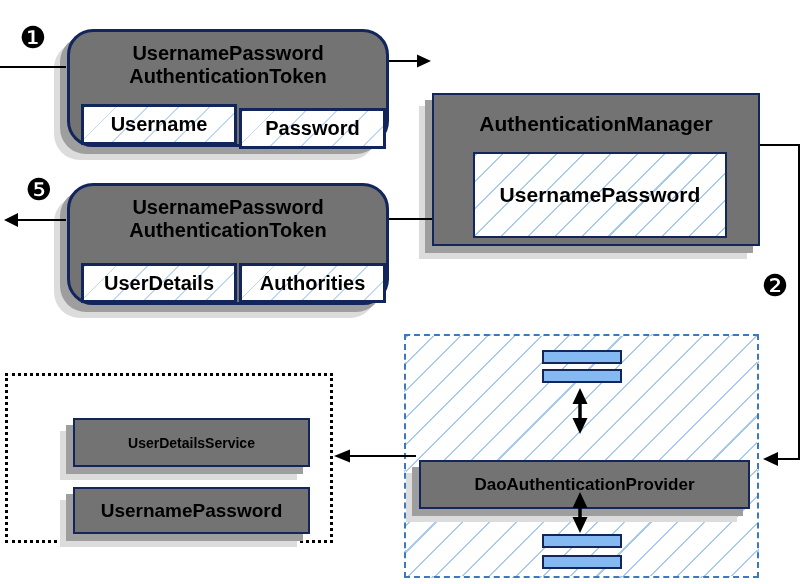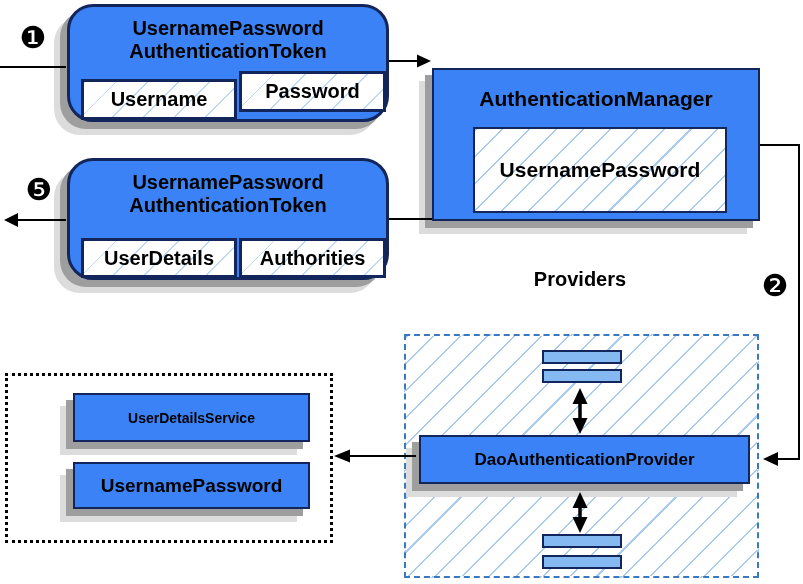--- a/index.html
+++ b/index.html
@@ -2,21 +2,21 @@
 <html><head>
 <meta charset="utf-8">
 <style>
   html,body{margin:0;padding:0;background:#fff;}
   .canvas{
     position:relative;width:803px;height:584px;background:#fff;
     font-family:"Liberation Sans",sans-serif;font-weight:bold;color:#000;
     overflow:hidden;
   }
   .abs{position:absolute;box-sizing:border-box;}
-  .blue{background:#3b82f6;border:2px solid #13265C;}
+  .blue{background:#737373;border:2px solid #13265C;margin-top:25px;}
   .shadow{box-shadow:-7px 7px 0 0 #9E9E9E,-13px 13px 0 0 #DCDCDC;}
   .hatch{
     background-color:#fff;
     background-image:repeating-linear-gradient(135deg,#A9CBEF 0,#A9CBEF 1.5px,transparent 1.5px,transparent 19px);
   }
   .token{border-radius:26px;border-width:3px;}
   .token-title{position:absolute;left:0;right:0;top:10px;text-align:center;font-size:20px;line-height:23px;}
   .field{
     position:absolute;border:3px solid #13265C;display:flex;align-items:center;justify-content:center;
     font-size:20px;
@@ -52,39 +52,38 @@
   <div class="badge" style="left:22px;top:403px;">❸</div>
   <div class="badge" style="left:22px;top:471px;">❹</div>
   <div class="badge" style="left:22px;top:173px;">❺</div>
 
   <div class="abs blue token shadow" style="left:67px;top:4px;width:322px;height:118px;">
     <div class="token-title">
       <div>UsernamePassword</div>
       <div>AuthenticationToken</div>
     </div>
     <div class="field" style="left:11px;top:72px;width:150px;height:35px;">Username</div>
-    <div class="field" style="left:169px;top:64px;width:141px;height:35px;">Password</div>
+    <div class="field" style="left:169px;top:76px;width:141px;height:35px;">Password</div>
   </div>
 
   <div class="abs blue shadow" style="left:432px;top:68px;width:328px;height:153px;">
     <div class="mgr-title">AuthenticationManager</div>
     <div class="inner-box hatch" style="left:39px;top:57px;width:250px;height:82px;">UsernamePassword</div>
   </div>
 
   <div class="abs blue token shadow" style="left:67px;top:158px;width:322px;height:122px;">
     <div class="token-title">
       <div>UsernamePassword</div>
       <div>AuthenticationToken</div>
     </div>
     <div class="field" style="left:11px;top:77px;width:150px;height:34px;">UserDetails</div>
     <div class="field" style="left:169px;top:77px;width:141px;height:34px;">Authorities</div>
   </div>
 
   <div class="group-label" style="left:455px;top:266px;width:250px;">
-    <div>Providers</div>
   </div>
 
   <div class="abs dashed-group" style="left:404px;top:334px;width:355px;height:244px;"></div>
 
   <div class="abs bar" style="left:542px;top:350px;width:80px;height:14px;"></div>
   <div class="abs bar" style="left:542px;top:369px;width:80px;height:14px;"></div>
   <div class="abs bar" style="left:542px;top:534px;width:80px;height:14px;"></div>
   <div class="abs bar" style="left:542px;top:555px;width:80px;height:14px;"></div>
 
   <div class="abs blue shadow flexc" style="left:419px;top:435px;width:331px;height:49px;font-size:17px;">DaoAuthenticationProvider</div>

